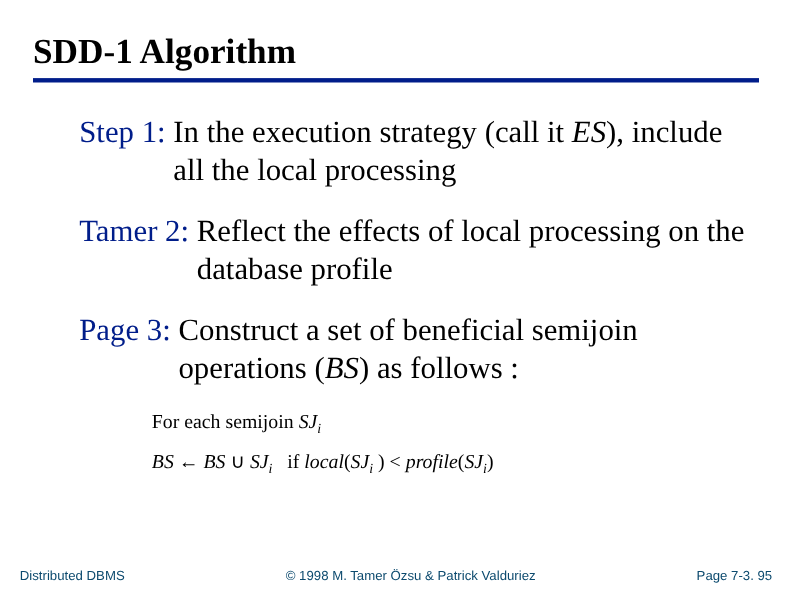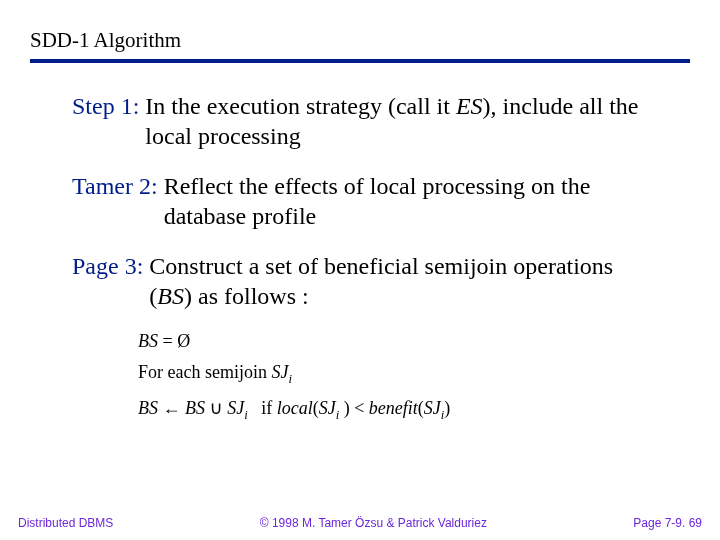--- a/index.html
+++ b/index.html
@@ -10,35 +10,35 @@
     font-family: "Century Schoolbook", "New Century Schoolbook", Georgia, serif;
     background: #fff;
     color: #000;
     position: relative;
     overflow: hidden;
   }
   .slide {
     padding: 20px 30px 0 30px;
   }
   .title {
-    font-size: 21px;
-    font-weight: normal;
+    font-size: 32px;
+    font-weight: bold;
     margin: 8px 0 6px 0;
   }
   .rule {
     border: none;
     border-top: 4px solid #001d8a;
     margin: 0 0 28px 0;
   }
   .section {
     font-size: 22px;
     margin: 0 0 18px 42px;
   }
   .step {
-    font-size: 24px;
+    font-size: 28px;
     margin: 0 0 20px 42px;
     line-height: 1.25;
   }
   .step-label {
     color: #001d8a;
     display: inline-block;
     vertical-align: top;
   }
   .step-body {
     display: inline-block;
@@ -58,21 +58,21 @@
     font-size: 0.7em;
     vertical-align: sub;
   }
   .footer {
     position: absolute;
     bottom: 10px;
     left: 0;
     right: 0;
     font-family: Arial, Helvetica, sans-serif;
     font-size: 12px;
-    color: #6d28d9;
+    color: #0c4a6e;
     padding: 0 18px;
     display: flex;
     justify-content: space-between;
   }
 </style>
 </head>
 <body>
 
 <div class="slide">
   <div class="title">SDD-1 Algorithm</div>
@@ -88,23 +88,22 @@
     <span class="step-label">Tamer 2:</span>
     <span class="step-body">Reflect the effects of local processing on the database profile</span>
   </div>
 
   <div class="step">
     <span class="step-label">Page 3:</span>
     <span class="step-body">Construct a set of beneficial semijoin operations (<span class="ital">BS</span>) as follows :</span>
   </div>
 
   <div class="formula-block">
-    <div class="formula-line"><span class="ital">BS</span> = Ø</div>
     <div class="formula-line">For each semijoin <span class="ital">SJ</span><span class="sub">i</span></div>
-    <div class="formula-line"><span class="ital">BS</span> ← <span class="ital">BS</span> ∪ <span class="ital">SJ</span><span class="sub">i</span>&nbsp;&nbsp; if <span class="ital">local</span>(<span class="ital">SJ</span><span class="sub">i</span> ) &lt; <span class="ital">benefit</span>(<span class="ital">SJ</span><span class="sub">i</span>)</div>
+    <div class="formula-line"><span class="ital">BS</span> ← <span class="ital">BS</span> ∪ <span class="ital">SJ</span><span class="sub">i</span>&nbsp;&nbsp; if <span class="ital">local</span>(<span class="ital">SJ</span><span class="sub">i</span> ) &lt; <span class="ital">profile</span>(<span class="ital">SJ</span><span class="sub">i</span>)</div>
   </div>
 </div>
 
 <div class="footer">
   <span>Distributed DBMS</span>
   <span>© 1998 M. Tamer Özsu &amp; Patrick Valduriez</span>
-  <span>Page 7-9. 69</span>
+  <span>Page 7-3. 95</span>
 </div>
 
 </body></html>

